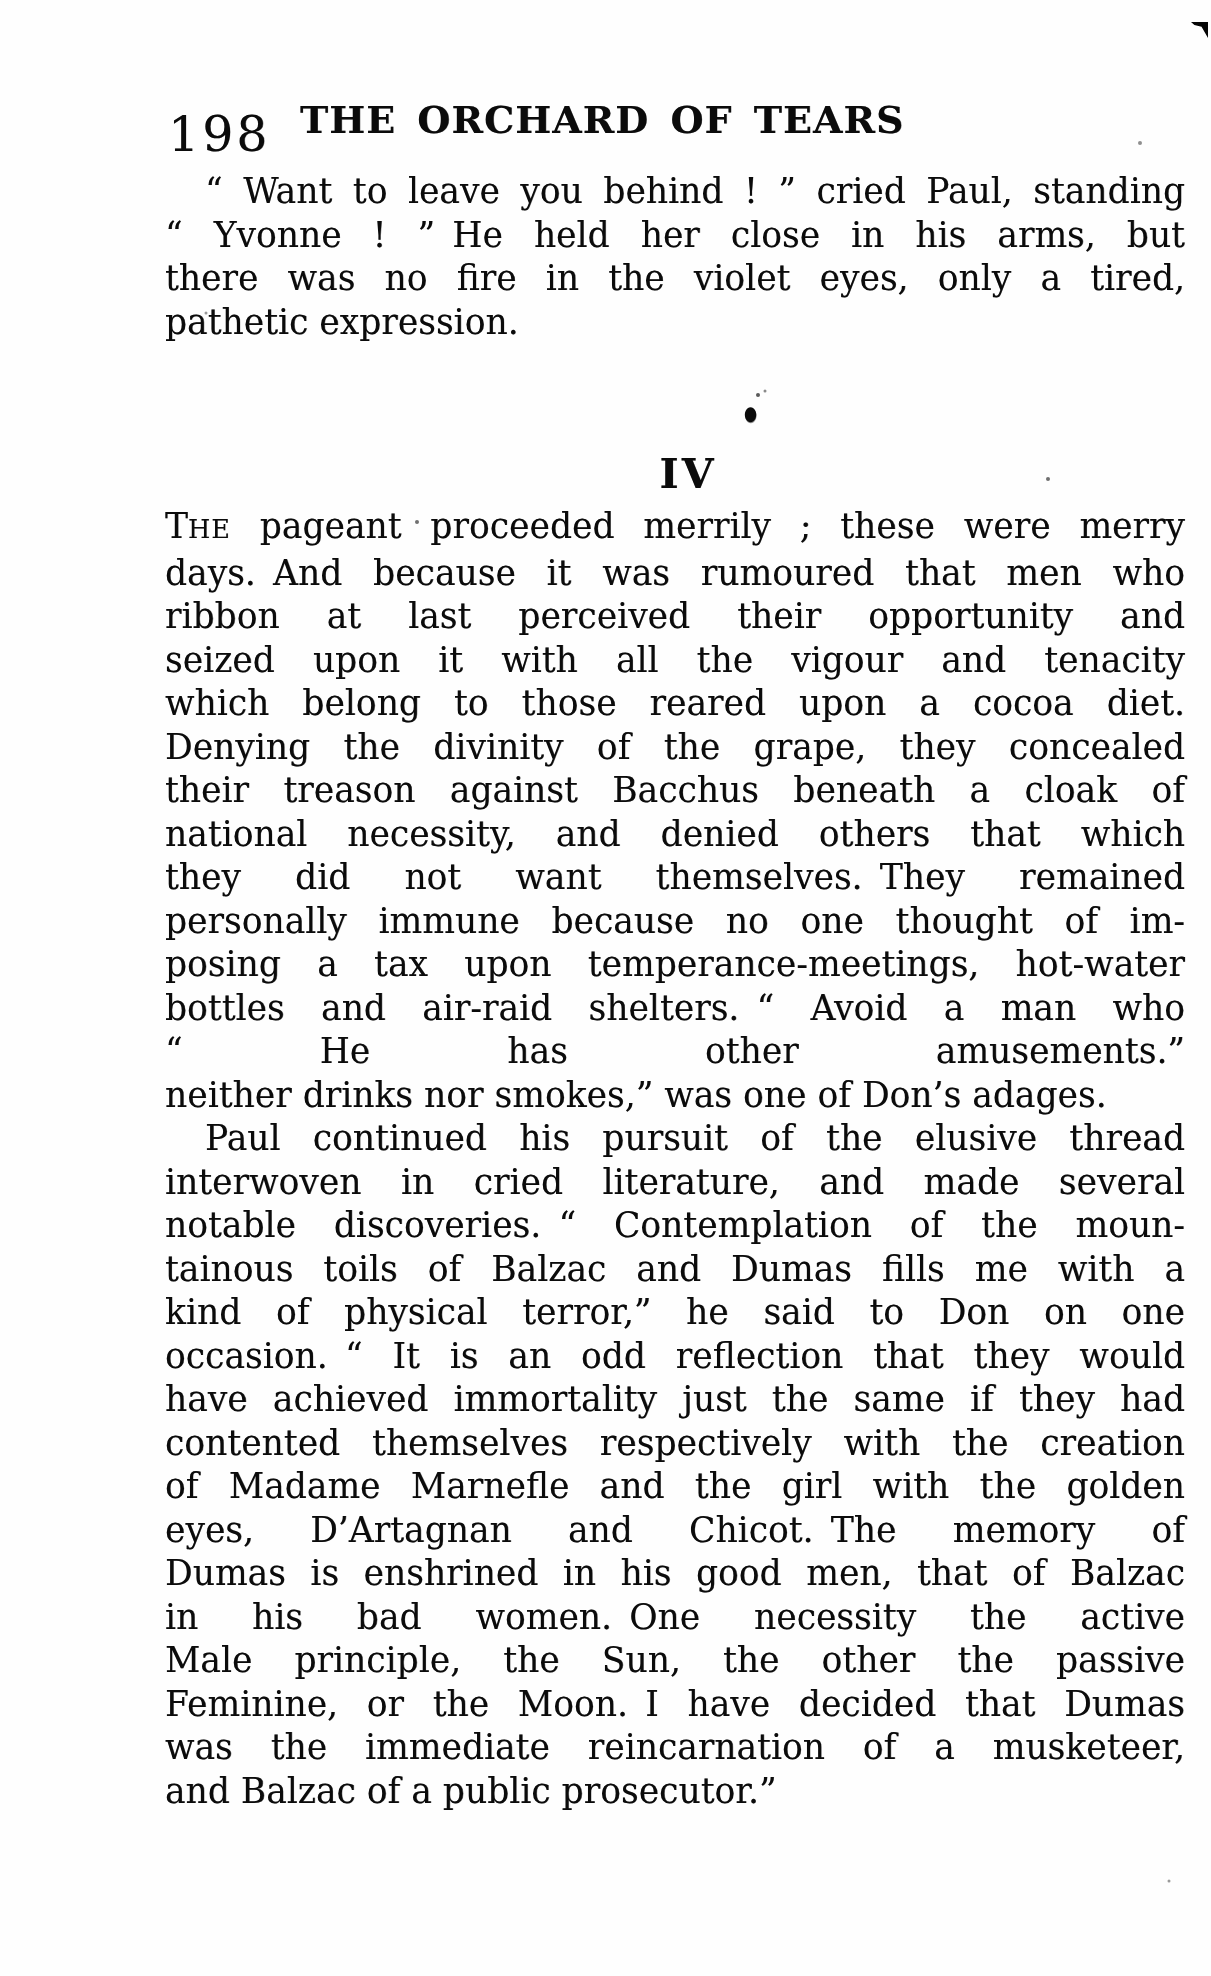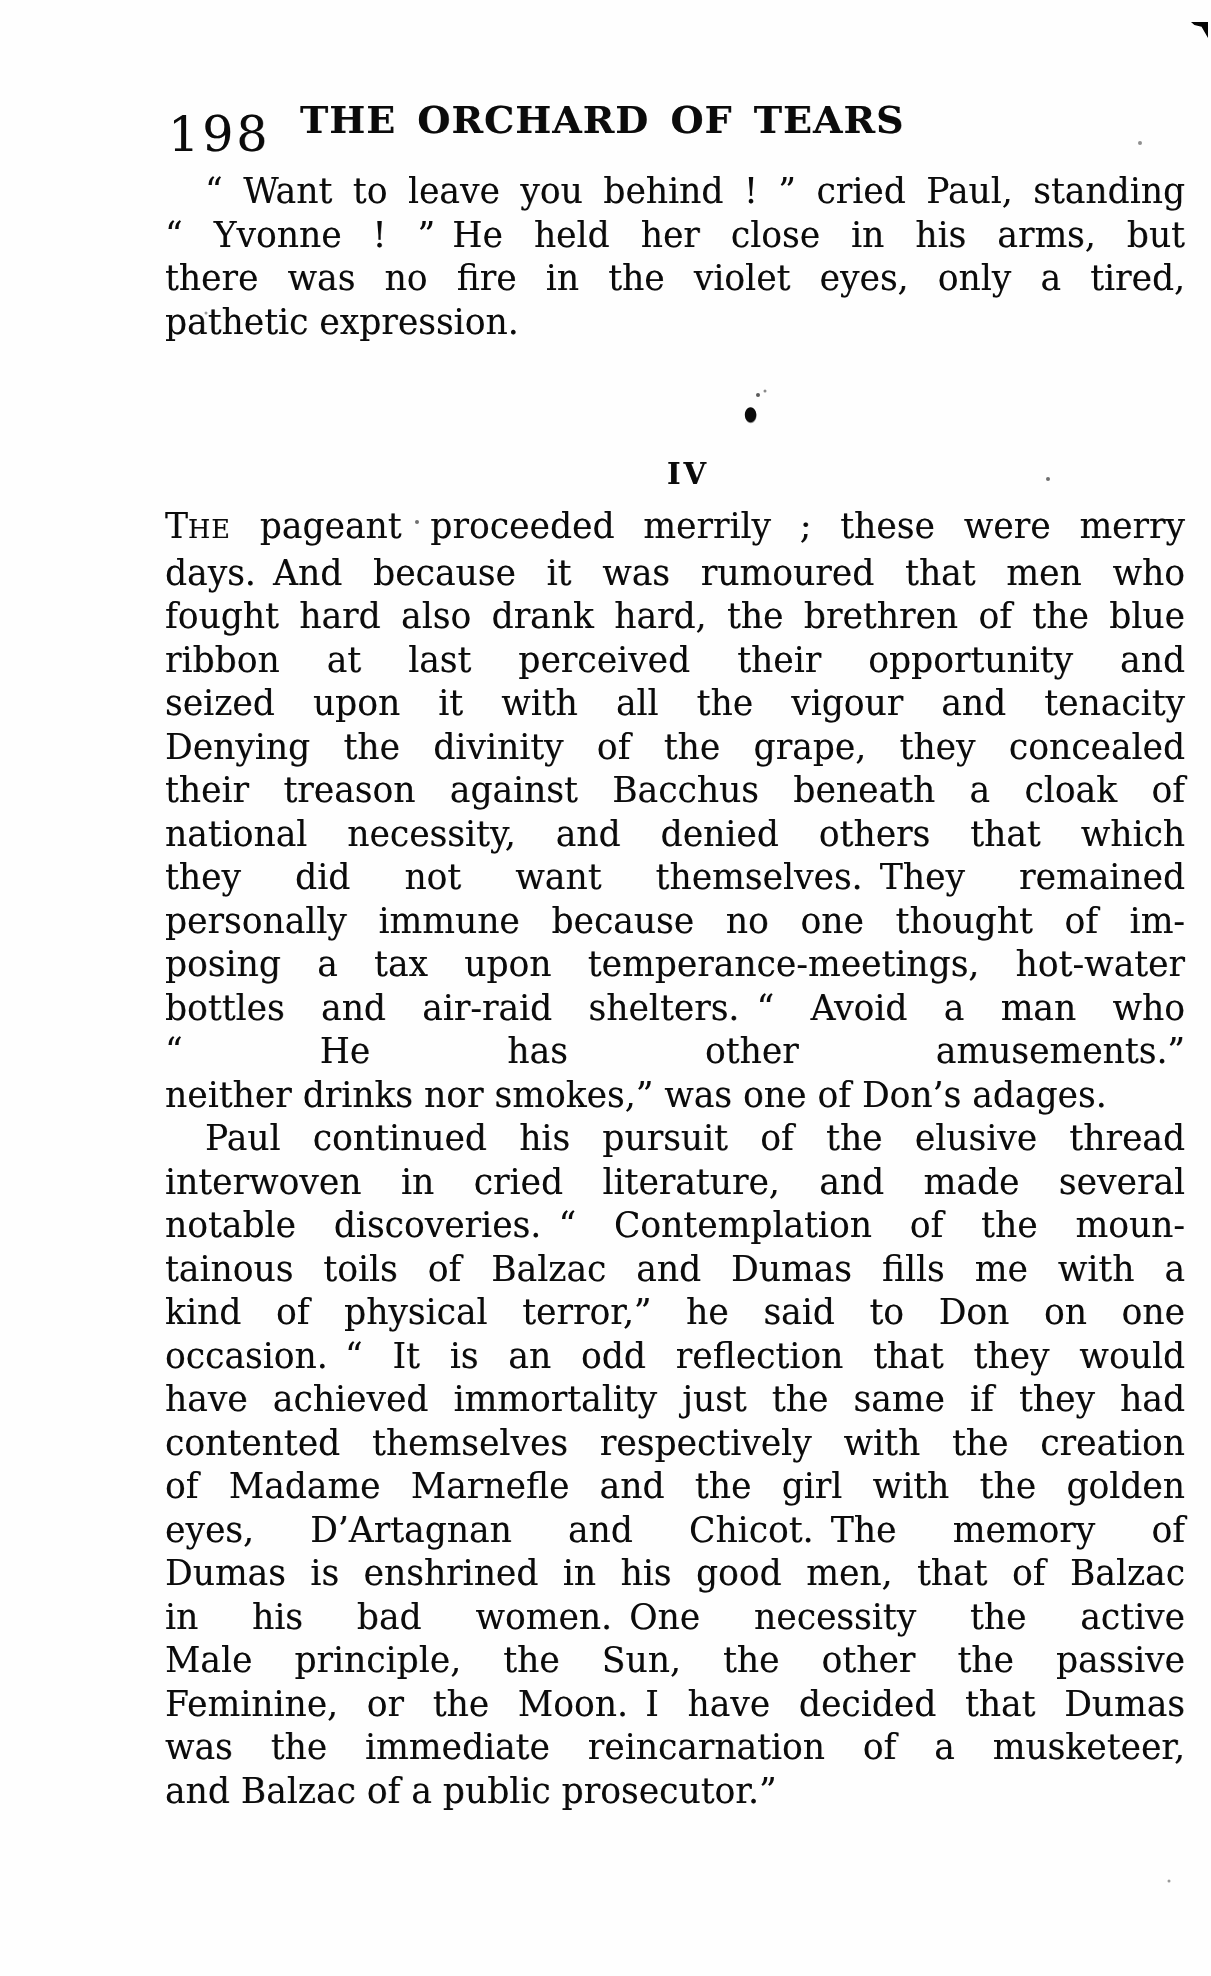--- a/index.html
+++ b/index.html
@@ -37,21 +37,21 @@
   .indent-first .line:first-child { text-indent: 40px; }
 
   .lead-line .sc { font-size: 0.74em; letter-spacing: 1px; }
 
   
   .ornament { position: absolute; left: 744px; top: 406px; line-height: 1; }
   .ornament span { display: inline-block; font-size: 15px; transform: scaleY(1.3); }
   .section-heading {
     position: absolute; left: 165px; top: 452px; width: 1020px;
     text-align: center; text-indent: 26px;
-    font-size: 29px; font-weight: 700; letter-spacing: 3px;
+    font-size: 41px; font-weight: 700; letter-spacing: 3px;
     line-height: 44px;
   }
 
   
   .corner-mark {
     position: absolute; right: 3px; top: 22px;
     width: 17px; height: 16px; background: #050505;
     clip-path: polygon(0 0, 100% 0, 100% 100%, 62% 30%, 20% 18%);
   }
   .speckles {
@@ -94,23 +94,23 @@
   <div class="section-heading">IV</div>
 
   <div class="bodytext">
 
     <div class="para para2">
       <div class="line lead-line">
         <span class="lead-cap">T</span><span class="sc">HE</span><span> pageant proceeded merrily ; these were merry</span>
       </div>
       <div class="lines" data-lines="paragraphs.1.lines">
           <div class="line">days. And because it was rumoured that men who</div>
-          <div class="line">fought hard also drank hard, the brethren of the blue</div>
           <div class="line">ribbon at last perceived their opportunity and</div>
           <div class="line">seized upon it with all the vigour and tenacity</div>
+          <div class="line">which belong to those reared upon a cocoa diet.</div>
           <div class="line">Denying the divinity of the grape, they concealed</div>
           <div class="line">their treason against Bacchus beneath a cloak of</div>
           <div class="line">national necessity, and denied others that which</div>
           <div class="line">they did not want themselves. They remained</div>
           <div class="line">personally immune because no one thought of im-</div>
           <div class="line">posing a tax upon temperance-meetings, hot-water</div>
           <div class="line">bottles and air-raid shelters. “ Avoid a man who</div>
           <div class="line">“ He has other amusements.”</div>
           <div class="line">neither drinks nor smokes,” was one of Don’s adages.</div>
         </div>

